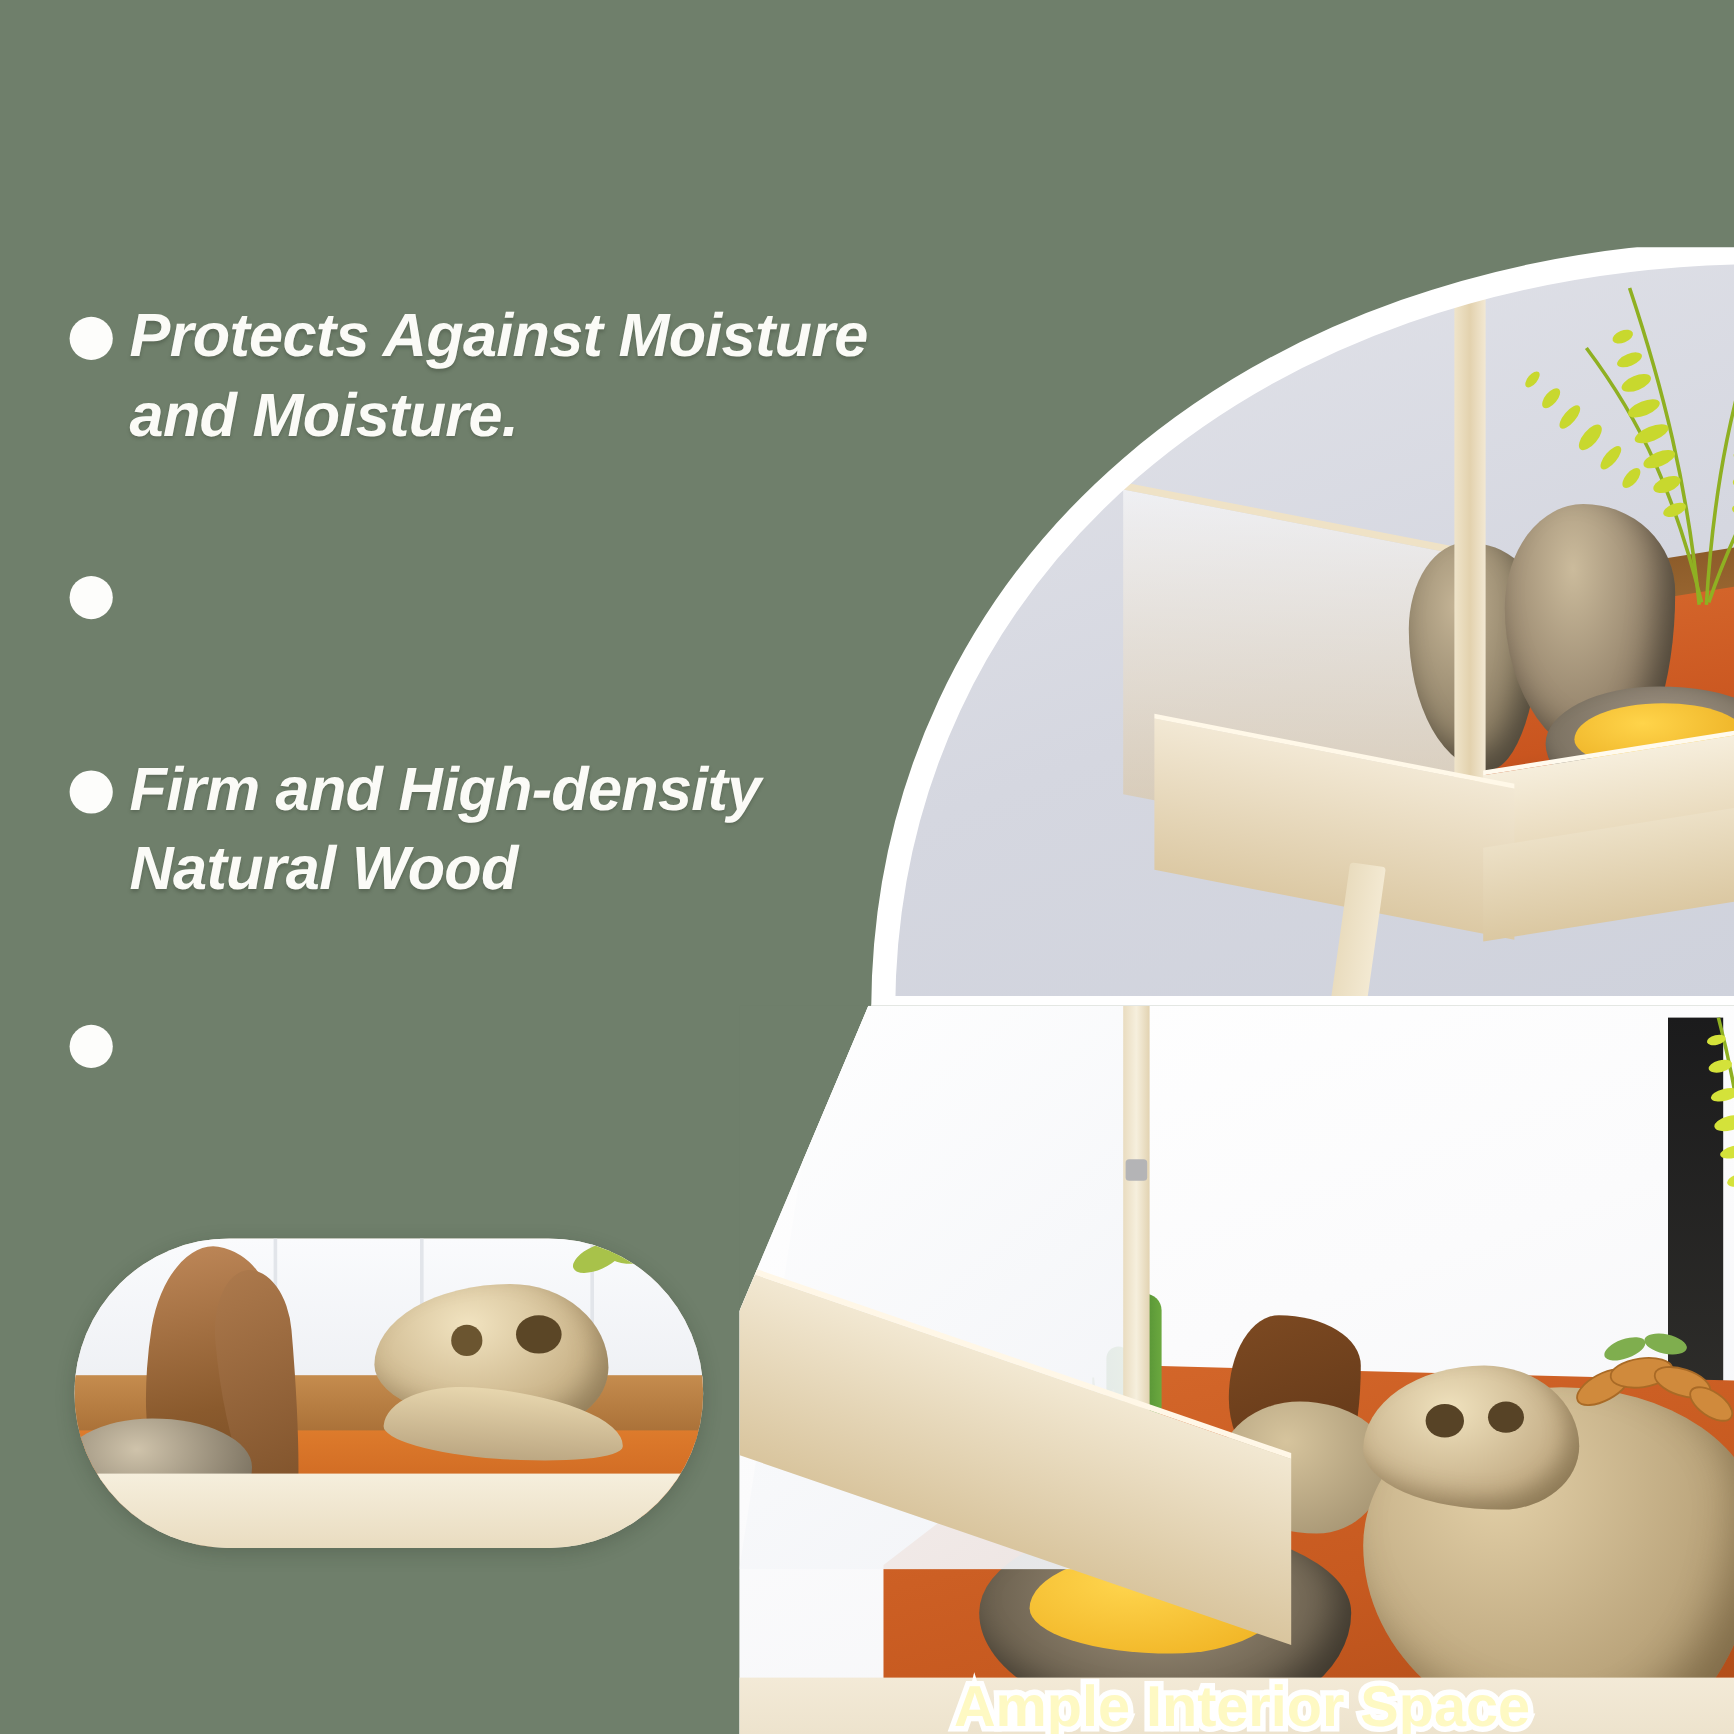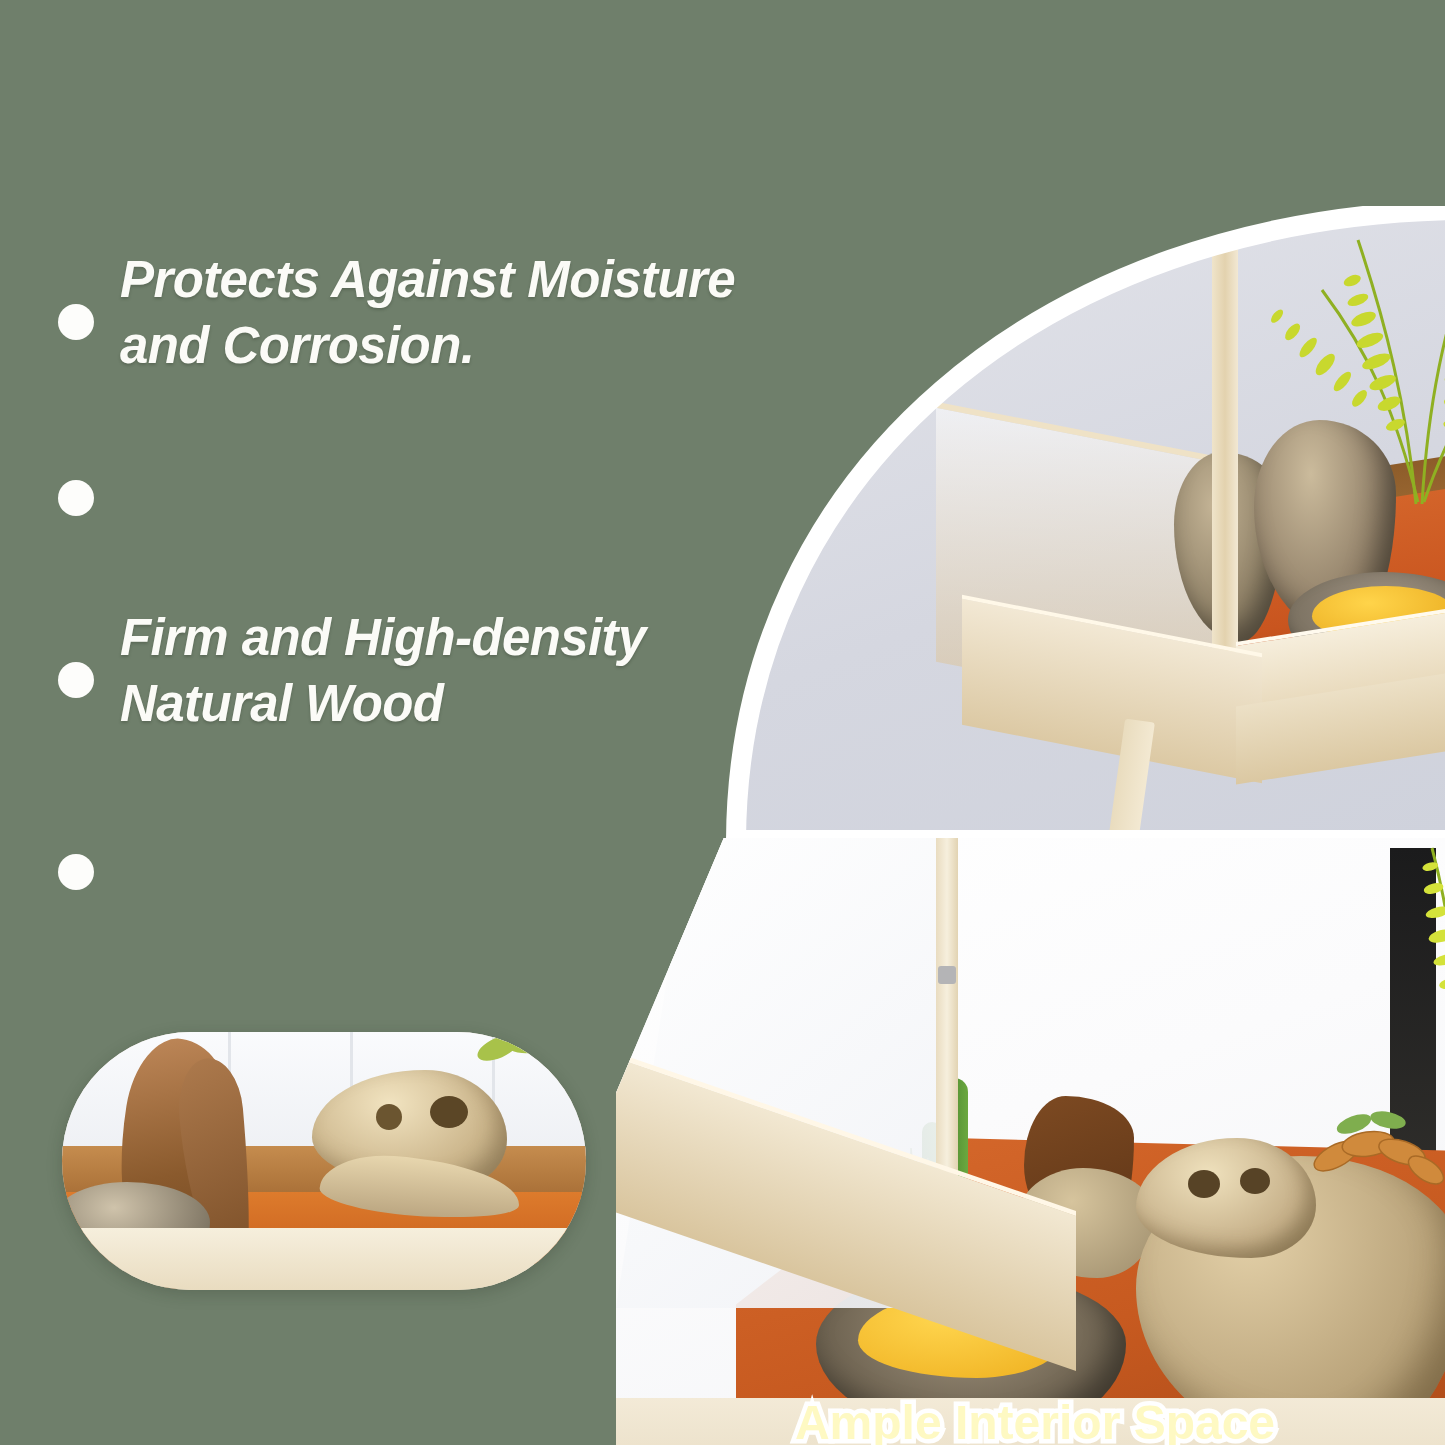--- a/index.html
+++ b/index.html
@@ -53,42 +53,42 @@
   }
 
   
   .bullets {
     position:absolute; left:0; top:205px;
     width:830px; height:800px;
   }
   .bullet-row {
     position:absolute;
     display:flex;
-    align-items:center;
-    gap:26px;
+    align-items:flex-start;
+    gap:14px;
   }
   .bullet-dot {
     flex:0 0 auto;
     width:36px; height:36px;
     border-radius:50%;
     background:#fdfdfb;
     margin-top:17px;
   }
   .bullet-text {
     color:#fbfbf7;
     font-size:51px;
     font-weight:700;
     font-style:italic;
     line-height:1.30;
     letter-spacing:-0.6px;
     text-shadow:0 2px 3px rgba(30,40,28,0.25);
   }
   .b1 { left:58px; top:42px;  width:760px; }
   .b2 { left:58px; top:258px; width:760px; }
-  .b3 { left:58px; top:400px; width:700px; }
+  .b3 { left:58px; top:420px; width:700px; }
   .b4 { left:58px; top:632px; width:640px; }
 
   
   .photo-top {
     position:absolute;
     left:736px; top:210px;
     width:709px; height:625px;
     background:#dcdee5;
     overflow:hidden;
     
@@ -535,21 +535,21 @@
       </div>
     </div>
   </div>
 
   <div class="bullets">
 
     <div class="bullet-row b1">
       <span class="bullet-dot"></span>
       <span class="bullet-text">
         <span>Protects Against Moisture</span><br>
-        <span>and Corrosion.</span>
+        <span>and Moisture.</span>
       </span>
     </div>
 
     <div class="bullet-row b2">
       <span class="bullet-dot"></span>
     </div>
 
     <div class="bullet-row b3">
       <span class="bullet-dot"></span>
       <span class="bullet-text">

